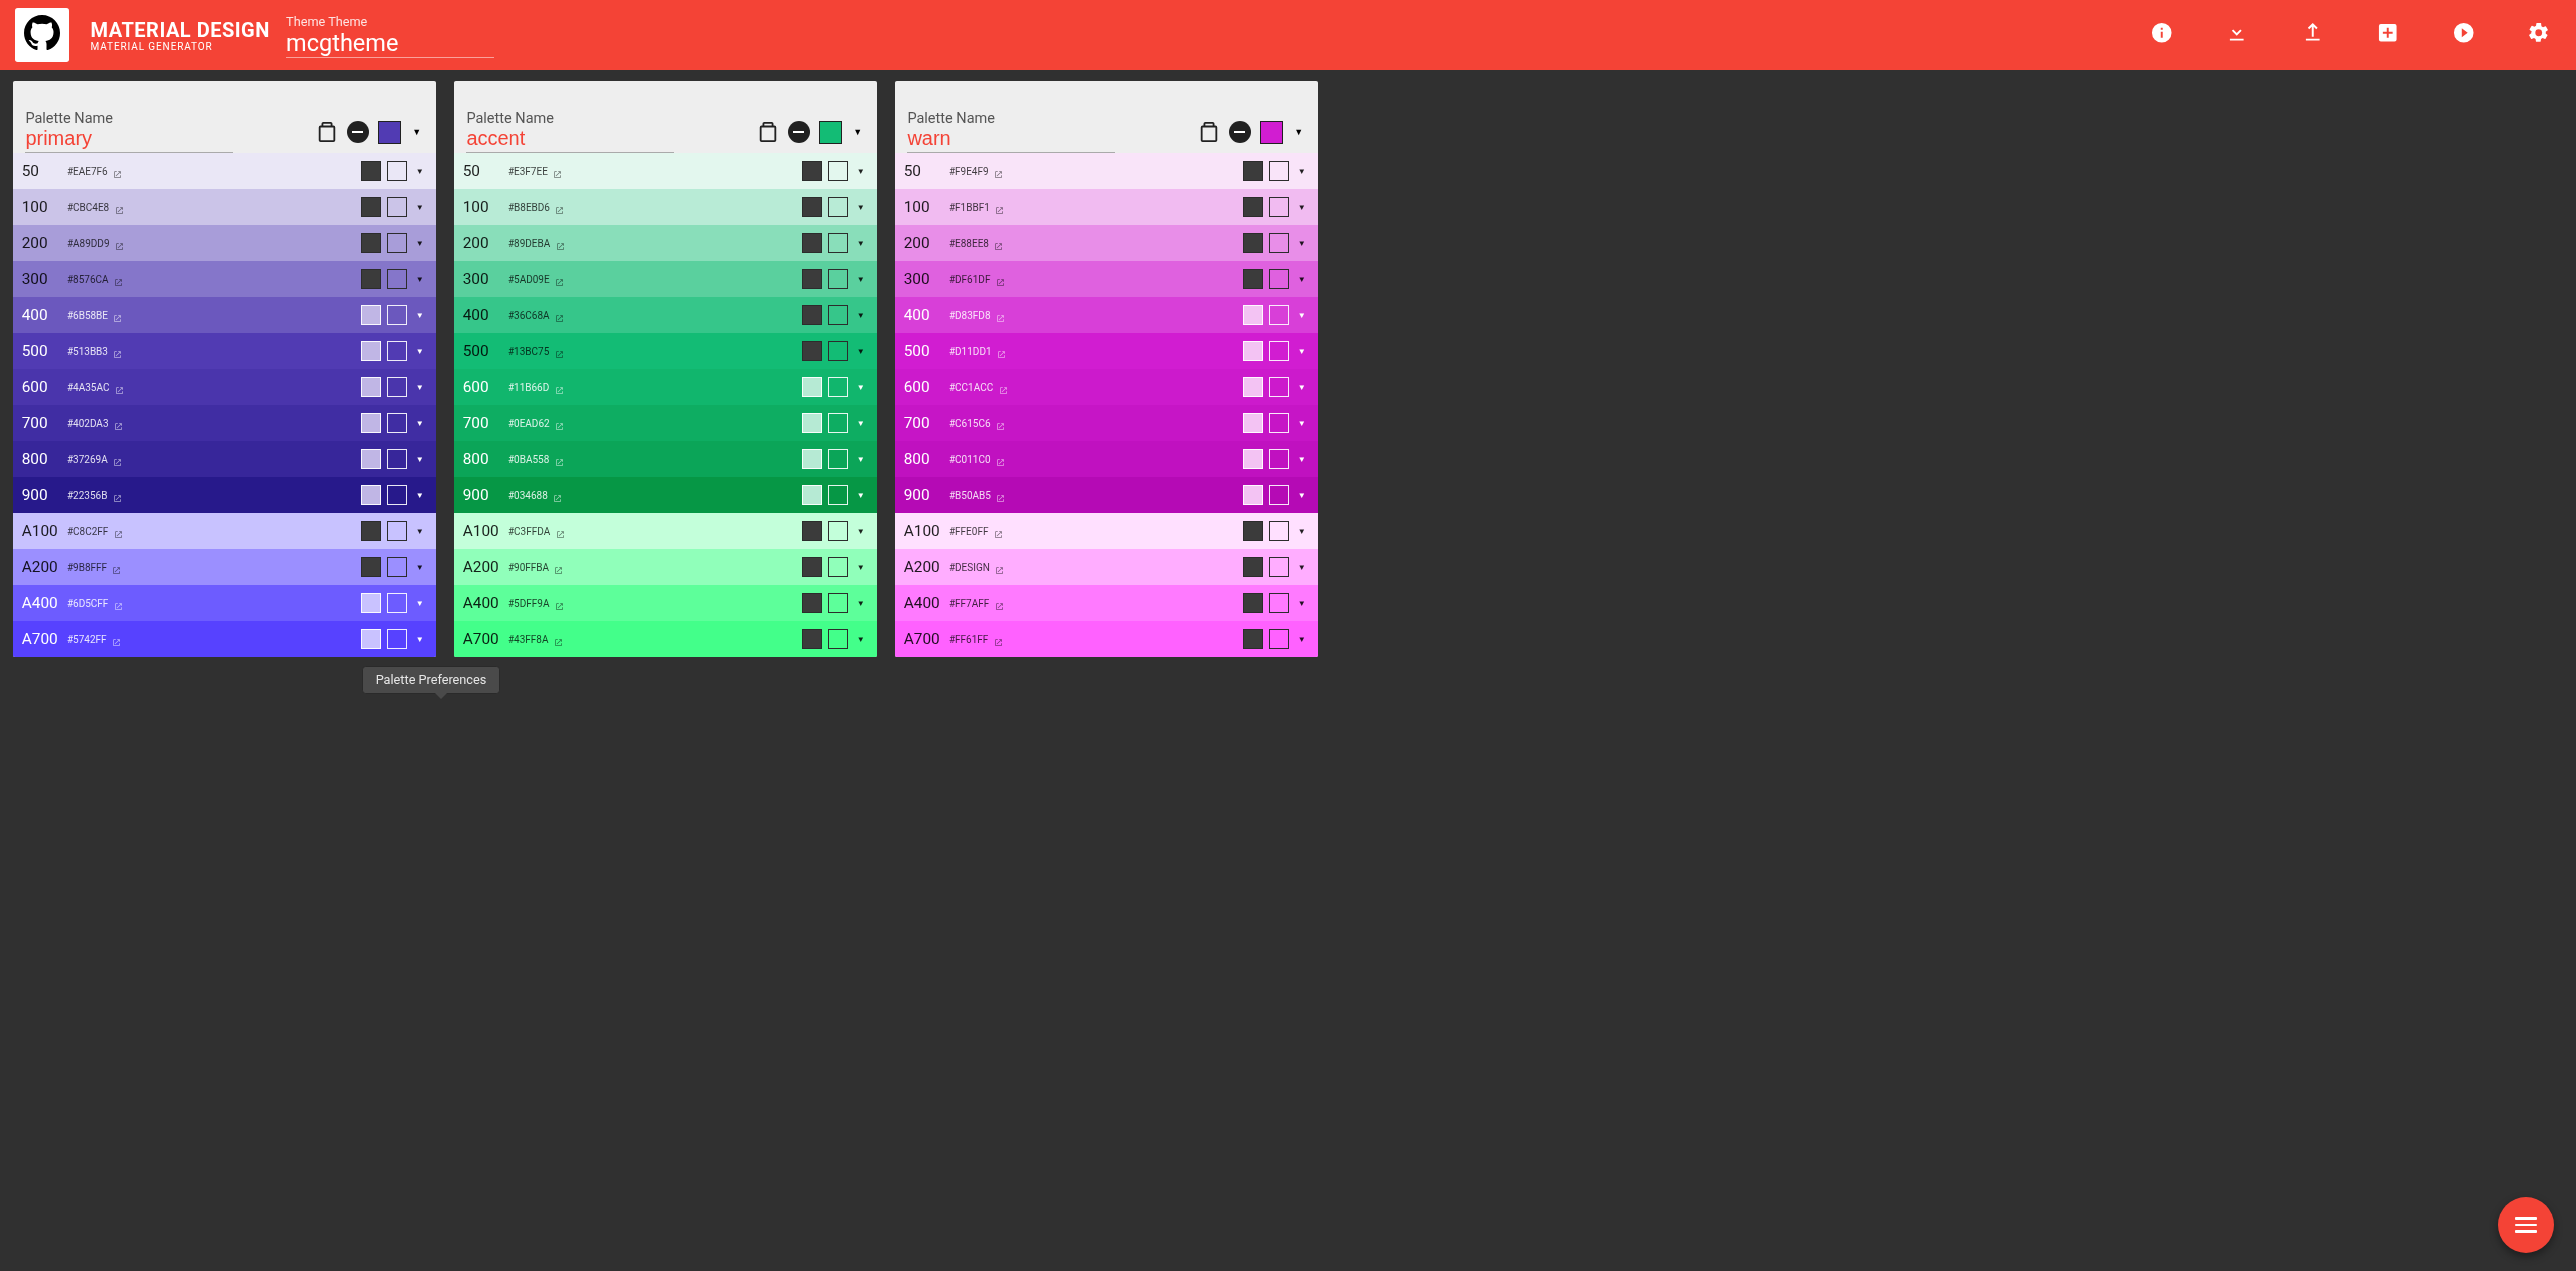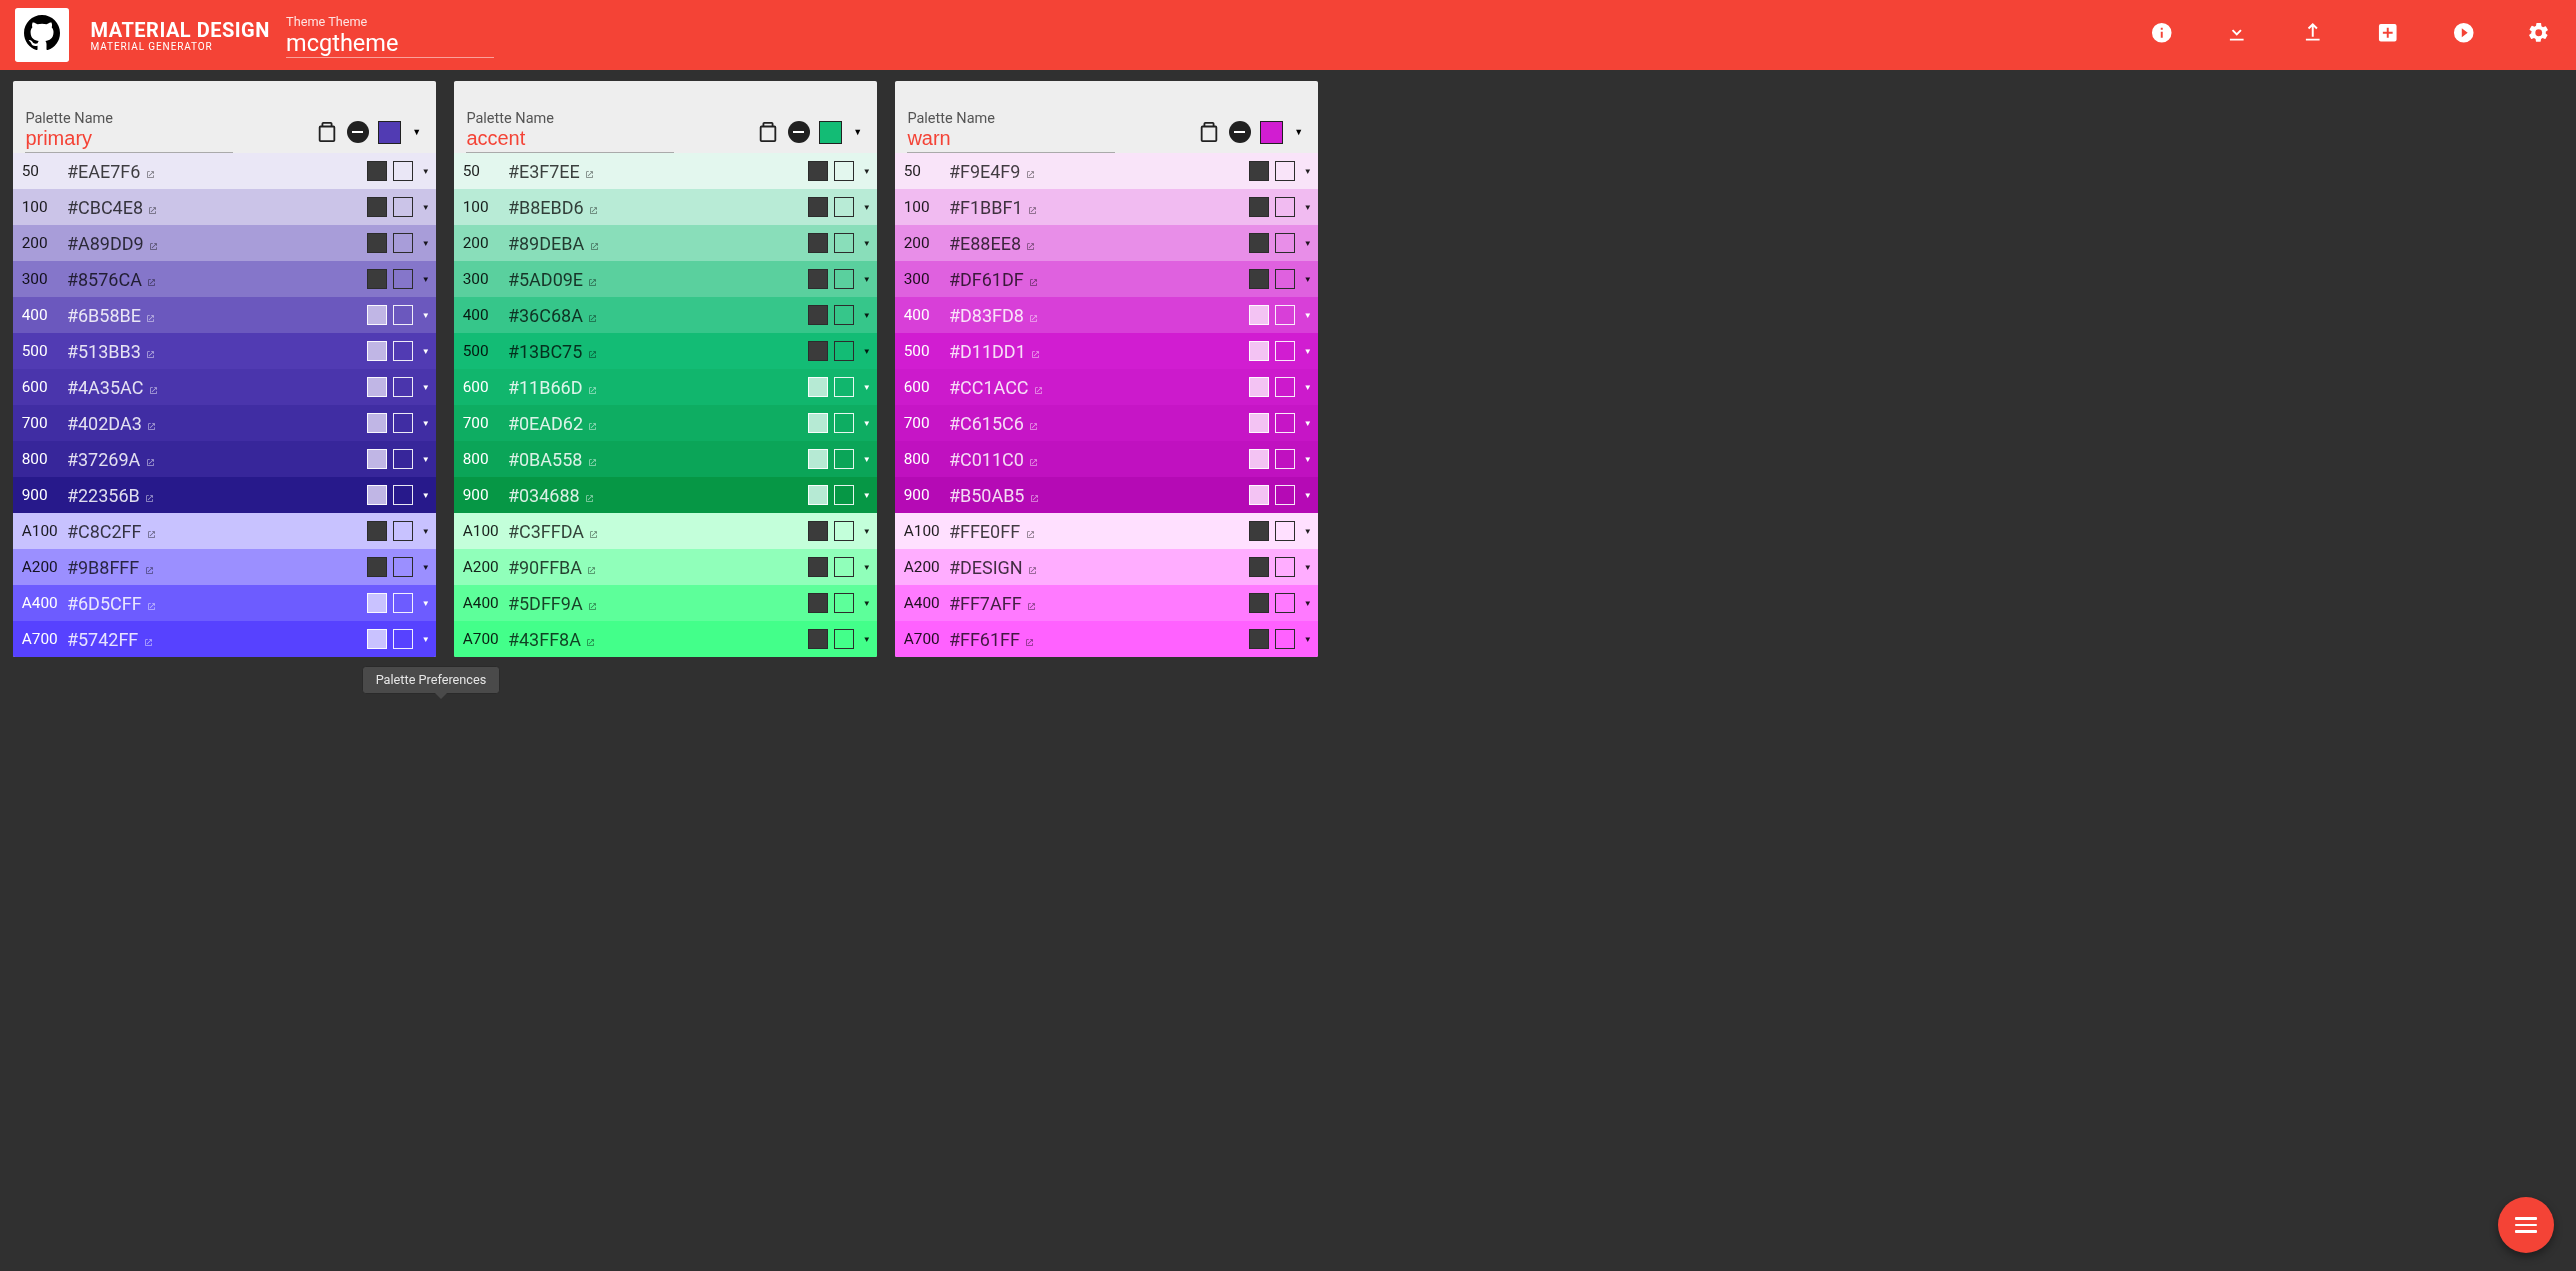--- a/index.html
+++ b/index.html
@@ -85,25 +85,25 @@
 .remove-icon::before { content:""; width: 11px; height: 2.3px; background: #fff; }
 .base-swatch {
   width: 23.5px; height: 23.5px; border: 1.4px solid #212121; cursor: pointer;
 }
 .caret { font-size: 9px; color: #000; cursor: pointer; padding: 0 1.8px; }
 
 .shade-row {
   height: 36px;
   display: flex;
   align-items: center;
-  padding: 0 6px 0 9px;
+  padding: 0 12px 0 9px;
   font-size: 12.7px;
 }
 .shade-label { font-size: 15.4px; margin-right: 7.2px; min-width: 38px; }
-.shade-hex { font-size: 18px; opacity: 0.85; margin-right: 5.4px; }
+.shade-hex { font-size: 10px; opacity: 0.85; margin-right: 5.4px; }
 .ext-icon { width: 9px; height: 9px; opacity: 0.6; }
 .ext-icon svg { width: 9px; height: 9px; }
 .row-spacer { flex: 1; }
 .sw { width: 20px; height: 20px; border: 1.4px solid currentColor; cursor: pointer; }
 .row-caret { font-size: 8.1px; margin-left: 3.6px; cursor: pointer; }
 .dark-text { color: rgba(0,0,0,0.87); }
 .light-text { color: #ffffff; }
 
 .sw-group { display: flex; align-items: center; gap: 5.4px; }
 

